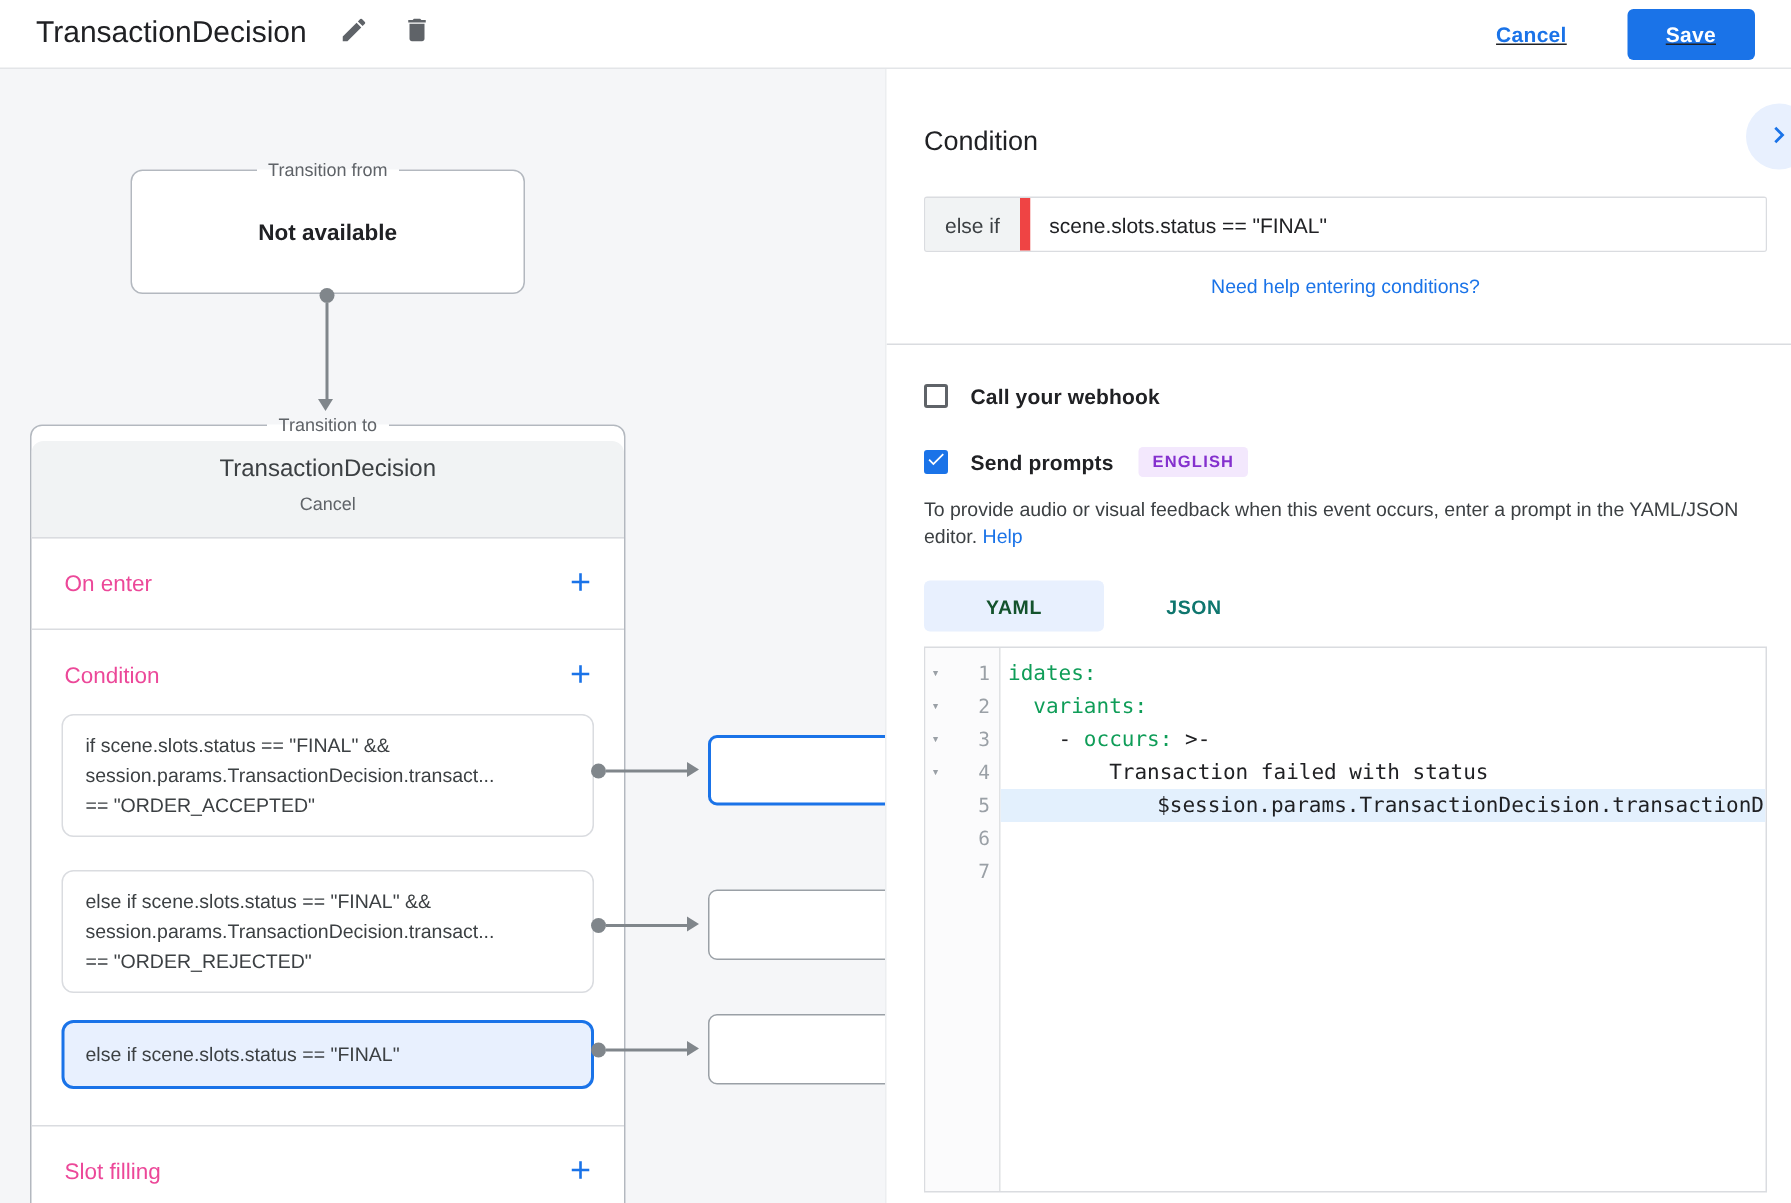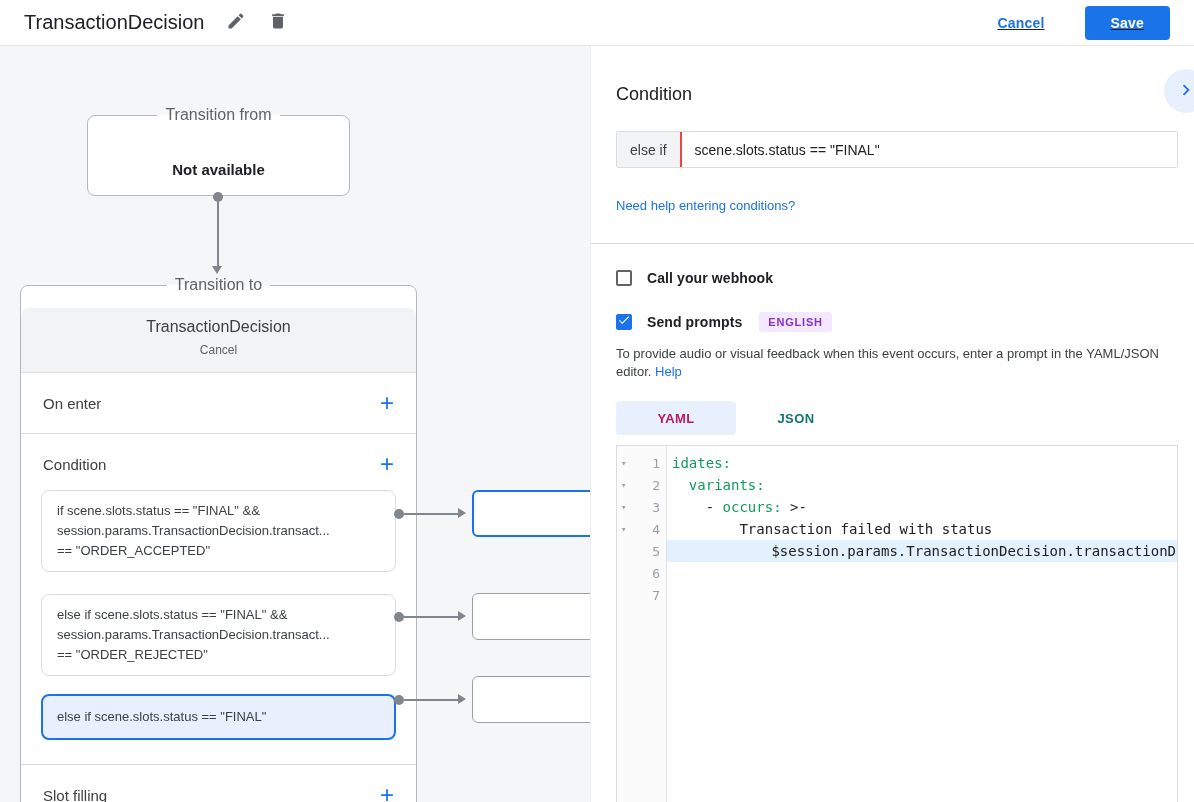--- a/index.html
+++ b/index.html
@@ -19,32 +19,32 @@
   .icon-btn { width:22px; height:22px; color:#5f6368; margin-right:20px; cursor:pointer; display:flex; align-items:center; }
   .icon-btn svg { width:20px; height:20px; fill:currentColor; }
   .header-actions { margin-left:auto; display:flex; align-items:center;text-decoration:underline; }
   .btn-text { color:#1a73e8; font-size:14px; font-weight:700; background:none; border:none; cursor:pointer; margin-right:34px; font-family:inherit; letter-spacing:.2px; }
   .btn-primary { background:#1a73e8; color:#fff; font-size:14px; font-weight:700; border:none; border-radius:4px; padding:9px 26px; cursor:pointer; font-family:inherit; letter-spacing:.2px; }
 
   
   .canvas { position:absolute; top:46px; left:0; right:0; bottom:0; background:#f5f6f8; overflow:hidden; z-index:1; }
 
   fieldset.node { position:absolute; margin:0; padding:0; background:#fff; border:1px solid #b3b8bf; border-radius:8px; }
-  fieldset.node legend { margin:14px auto; padding:0 8px; font-size:16px; color:#5f6368; }
+  fieldset.node legend { margin:4px auto; padding:0 8px; font-size:12px; color:#5f6368; }
 
   .from-box { left:87px; top:60px; width:263px; height:90px; }
   .from-content { height:62px; display:flex; align-items:center; justify-content:center; font-size:15px; color:#202124;font-weight:bold; }
 
   .scene-card { left:20px; top:230px; width:397px; height:610px; overflow:hidden; }
   .scene-header { background:#f1f3f4; border-bottom:1px solid #dadce0; text-align:center; padding:10px 0 15px; cursor:pointer; }
   .scene-name { font-size:16px; color:#3c4043; }
   .scene-type { font-size:12px; color:#5f6368; margin-top:7px; }
 
   .scene-row { display:flex; justify-content:space-between; align-items:center; padding:21px 22px; border-bottom:1px solid #dadce0; }
-  .scene-row-label, .section-head-label { font-size:15px; color:#404040; }
+  .scene-row-label, .section-head-label { font-size:15px; color:#ec4899; }
   .plus-btn { color:#1a73e8; font-size:24px; line-height:18px; font-weight:400; cursor:pointer; background:none; border:none; padding:0; font-family:inherit; }
 
   .section-head { display:flex; justify-content:space-between; align-items:center; padding:21px 22px 5px; }
   .section-condition { border-bottom:1px solid #dadce0; padding-bottom:24px; }
 
   .cond-card { margin:12px 20px 0; border:1px solid #dadce0; border-radius:8px; background:#fff; padding:10px 15px; font-size:13px; line-height:20px; color:#3c4043; cursor:pointer; }
   .cond-card.mt22 { margin-top:22px; }
   .cond-card.mt18 { margin-top:18px; }
   .cond-card.selected { background:#e8f0fe; border:2px solid #1a73e8; padding:11px 14px; }
 
@@ -60,42 +60,42 @@
   .target-box { position:absolute; left:472px; width:130px; height:47px; background:#fff; border:1px solid #9aa0a6; border-radius:6px; cursor:pointer; }
   .target-box.active { border:2px solid #1a73e8; }
 
   
   .side-panel { position:absolute; top:46px; left:590px; right:0; bottom:0; background:#fff; z-index:5; padding:0 16px 0 25px; overflow:hidden; border-left:1px solid #eceef0; }
   .panel-title { margin-top:38px; font-size:18px; font-weight:400; color:#202124; }
   .collapse-btn { position:absolute; top:23px; right:-14px; width:44px; height:44px; border-radius:50%; background:#e8f0fe; display:flex; align-items:center; justify-content:center; cursor:pointer; border:none; }
   .collapse-btn svg { width:22px; height:22px; fill:#1a73e8; }
 
   .cond-input-row { margin-top:26px; display:flex; border:1px solid #dadce0; border-radius:2px; height:37px; background:#fff; }
-  .cond-prefix { background:#f1f3f4; border-right:2px solid #ef4444; padding:0 13px; display:flex; align-items:center; font-size:14px; color:#3c4043; }
+  .cond-prefix { background:#f1f3f4; border-right:7px solid #ef4444; padding:0 13px; display:flex; align-items:center; font-size:14px; color:#3c4043; }
   .cond-input { flex:1; border:none; outline:none; padding:0 13px; font-size:14px; color:#202124; font-family:inherit; background:#fff; }
 
-  .help-row { margin-top:28px; }
+  .help-row { margin-top:14px;text-align:center; }
   .link { color:#1a73e8; font-size:13px; text-decoration:none; cursor:pointer; }
 
   .panel-divider { border:none; border-top:1px solid #dadce0; margin:29px -16px 0 -25px; }
 
   .when-title { margin-top:30px; font-size:18px; font-weight:400; color:#202124; }
 
   .check-row { display:flex; align-items:center; margin-top:26px; }
   .checkbox { width:16px; height:16px; border:2px solid #5f6368; border-radius:2px; background:#fff; cursor:pointer; flex:0 0 auto; }
   .checkbox.checked { background:#1a73e8; border-color:#1a73e8; display:flex; align-items:center; justify-content:center; }
   .checkbox.checked svg { width:14px; height:14px; fill:#fff; }
   .check-label { font-size:14px; font-weight:700; color:#202124; margin-left:15px; letter-spacing:.1px; }
   .lang-badge { margin-left:17px; background:#f3e8fd; color:#8430ce; font-size:11px; font-weight:700; letter-spacing:.8px; padding:4px 9px; border-radius:3px; }
 
   .hint { margin-top:13px; font-size:13px; color:#3c4043; line-height:18px; max-width:566px; }
 
   .tabs { margin-top:20px; display:flex; }
   .tab { width:120px; height:34px; display:flex; align-items:center; justify-content:center; font-size:13px; font-weight:700; letter-spacing:.4px; color:#0f766e; border-radius:4px; cursor:pointer; }
-  .tab.active { background:#e8f0fe; color:#be185d; }
+  .tab.active { background:#e8f0fe; color:#14532d; }
 
   .editor { margin-top:10px; border:1px solid #dadce0; display:flex; height:364px; background:#fff; font-family:"DejaVu Sans Mono","Liberation Mono",monospace; font-size:14px; }
   .gutter { width:50px; background:#fbfbfc; border-right:1px solid #e0e2e4; padding-top:6px; }
   .gutter-row { height:22px; display:flex; align-items:center; }
   .fold { width:18px; padding-left:4px; color:#9aa0a6; font-size:9px; cursor:pointer; }
   .lnum { flex:1; text-align:right; padding-right:6px; color:#9aa0a6; font-size:13px; }
   .code { flex:1; padding-top:6px; overflow:hidden; }
   .cl { height:22px; line-height:22px; white-space:pre; padding-left:5px; cursor:text; }
   .cl.hl { background:#e3f0fd;padding-left:37px; }
   .tok-key { color:#0f9d58; }

